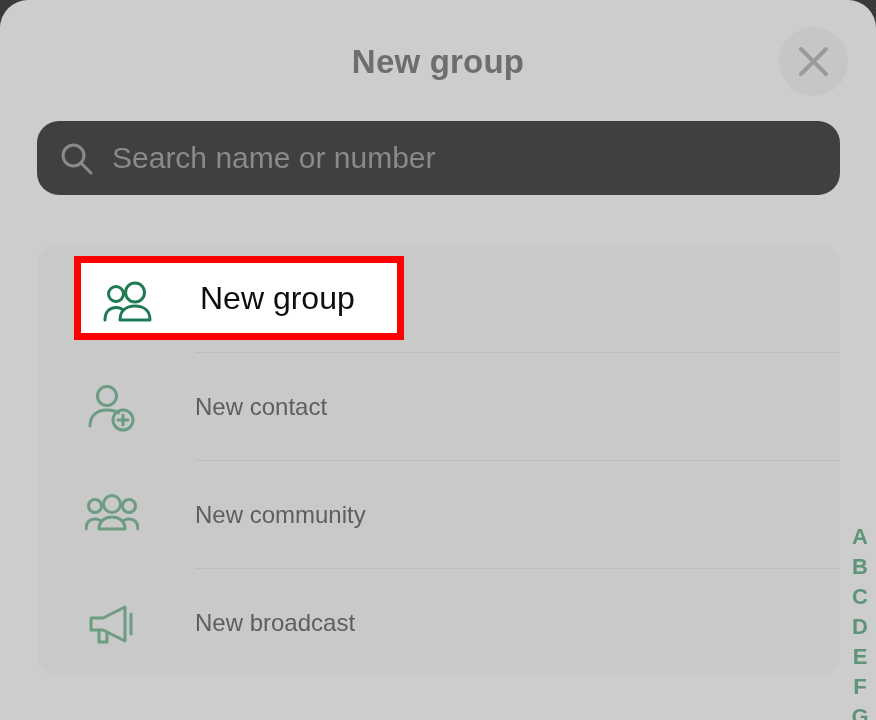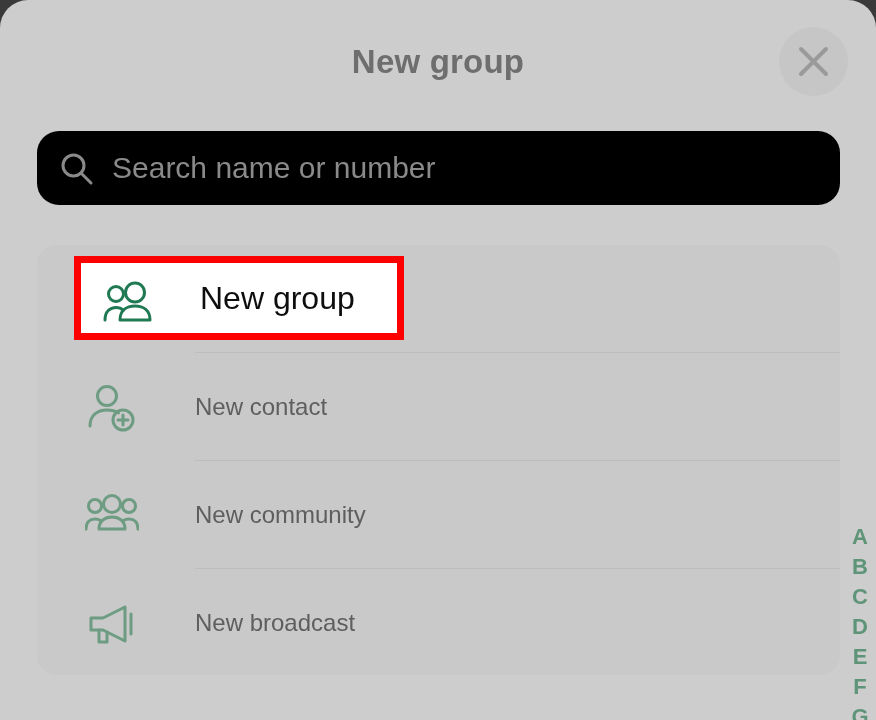--- a/index.html
+++ b/index.html
@@ -68,24 +68,24 @@
   #close-button svg {
     position: absolute;
     left: 19px;
     top: 19px;
   }
 
   
   #search-bar {
     position: absolute;
     left: 37px;
-    top: 131px;
+    top: 121px;
     width: 803px;
     height: 74px;
-    background: #000000;
+    background: #404040;
     border-radius: 22px;
     cursor: text;
   }
   #search-icon {
     position: absolute;
     left: 22px;
     top: 20px;
   }
   #search-input-text {
     position: absolute;

